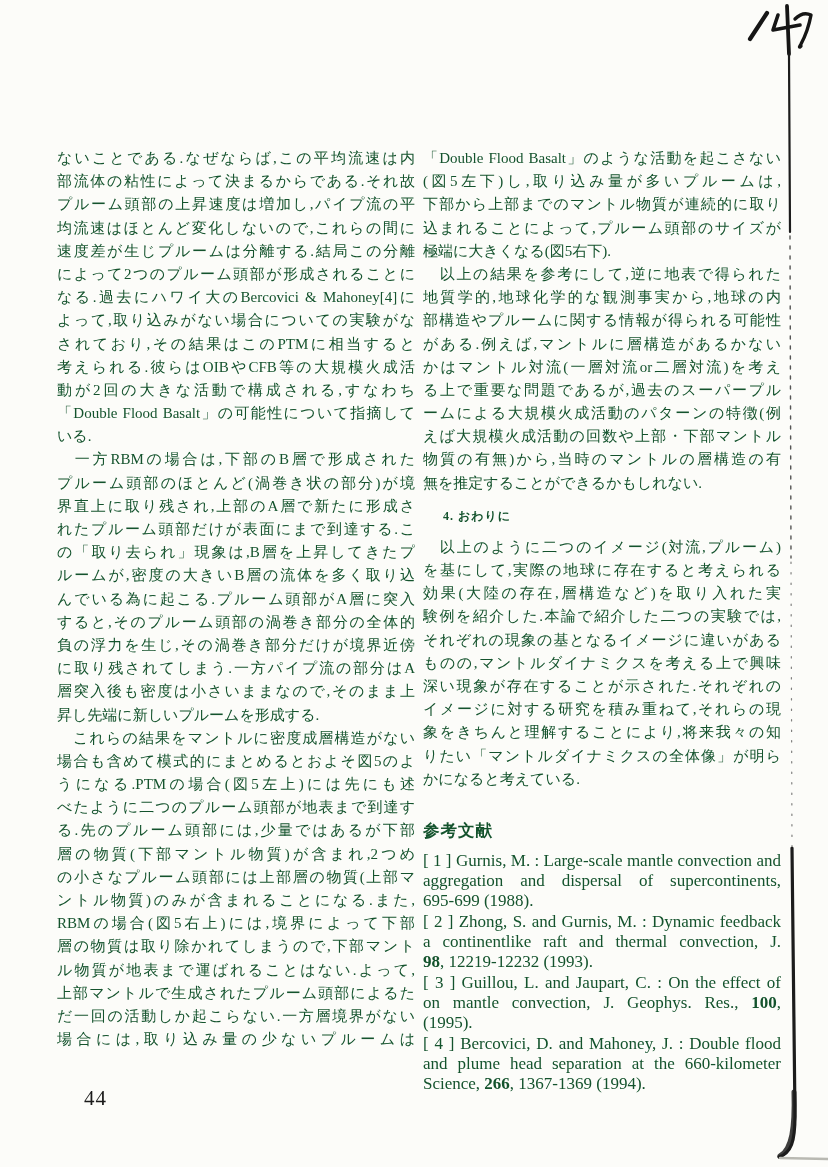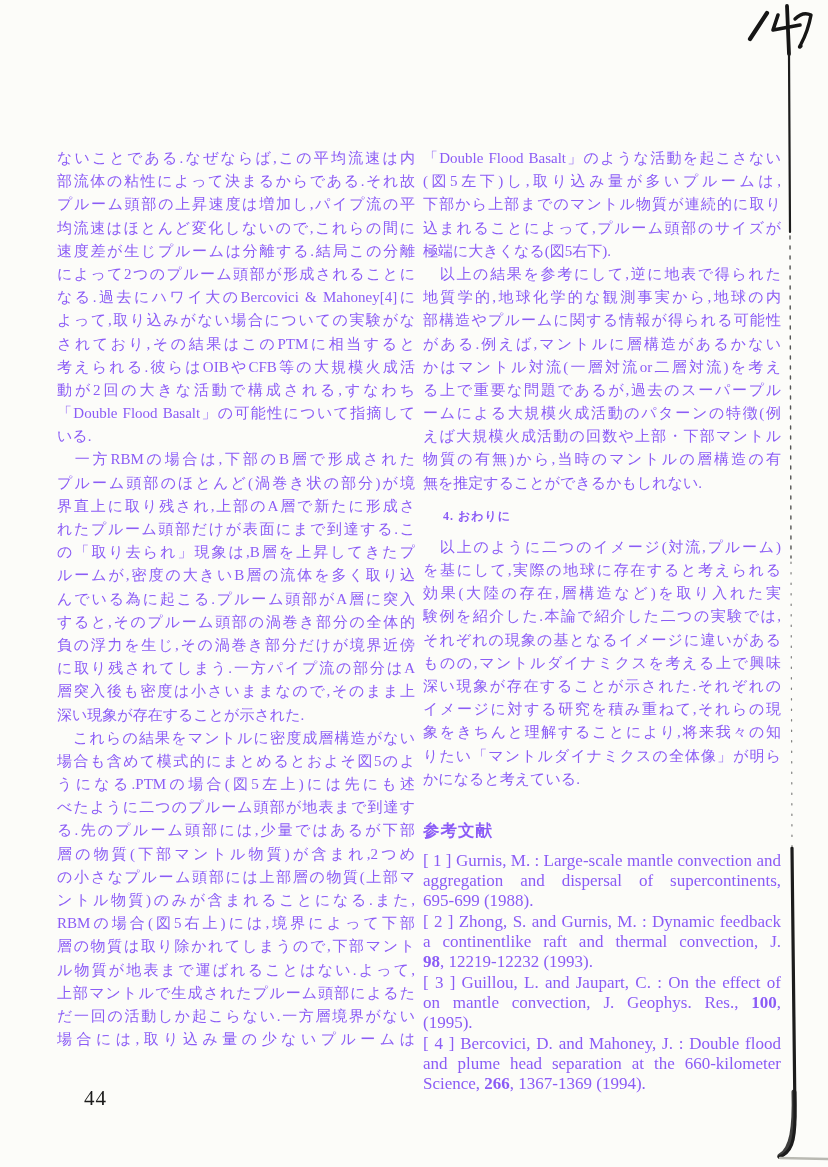--- a/index.html
+++ b/index.html
@@ -7,21 +7,21 @@
     width:828px;height:1167px;
     background:#e9e9e6;
     font-family:"Liberation Serif","DejaVu Serif",serif;
   }
   .page{
     position:relative;width:828px;height:1167px;
     background:#fcfcf9;color:#161616;overflow:hidden;
   }
   .col{
     position:absolute;top:147px;width:358px;
-    font-size:15px;color:#8b5cf6;
+    font-size:15px;color:#14532d;
   }
   .col-left{left:57px;}
   .col-right{left:423px;}
   .para{margin:0;}
   .jline{
     height:23.2px;line-height:23.2px;
     text-align:justify;text-align-last:justify;
     overflow:hidden;
   }
   .jline.last{text-align-last:left;}
@@ -74,21 +74,21 @@
         <div class="jline">プルーム頭部のほとんど(渦巻き状の部分)が境</div>
         <div class="jline">界直上に取り残され,上部のA層で新たに形成さ</div>
         <div class="jline">れたプルーム頭部だけが表面にまで到達する.こ</div>
         <div class="jline">の「取り去られ」現象は,B層を上昇してきたプ</div>
         <div class="jline">ルームが,密度の大きいB層の流体を多く取り込</div>
         <div class="jline">んでいる為に起こる.プルーム頭部がA層に突入</div>
         <div class="jline">すると,そのプルーム頭部の渦巻き部分の全体的</div>
         <div class="jline">負の浮力を生じ,その渦巻き部分だけが境界近傍</div>
         <div class="jline">に取り残されてしまう.一方パイプ流の部分はA</div>
         <div class="jline">層突入後も密度は小さいままなので,そのまま上</div>
-        <div class="jline last">深い現象が存在することが示された.</div>
+        <div class="jline last">昇し先端に新しいプルームを形成する.</div>
       </div>
       <div class="para">
         <div class="jline">　これらの結果をマントルに密度成層構造がない</div>
         <div class="jline">場合も含めて模式的にまとめるとおよそ図5のよ</div>
         <div class="jline">うになる.PTMの場合(図5左上)には先にも述</div>
         <div class="jline">べたように二つのプルーム頭部が地表まで到達す</div>
         <div class="jline">る.先のプルーム頭部には,少量ではあるが下部</div>
         <div class="jline">層の物質(下部マントル物質)が含まれ,2つめ</div>
         <div class="jline">の小さなプルーム頭部には上部層の物質(上部マ</div>
         <div class="jline">ントル物質)のみが含まれることになる.また,</div>

